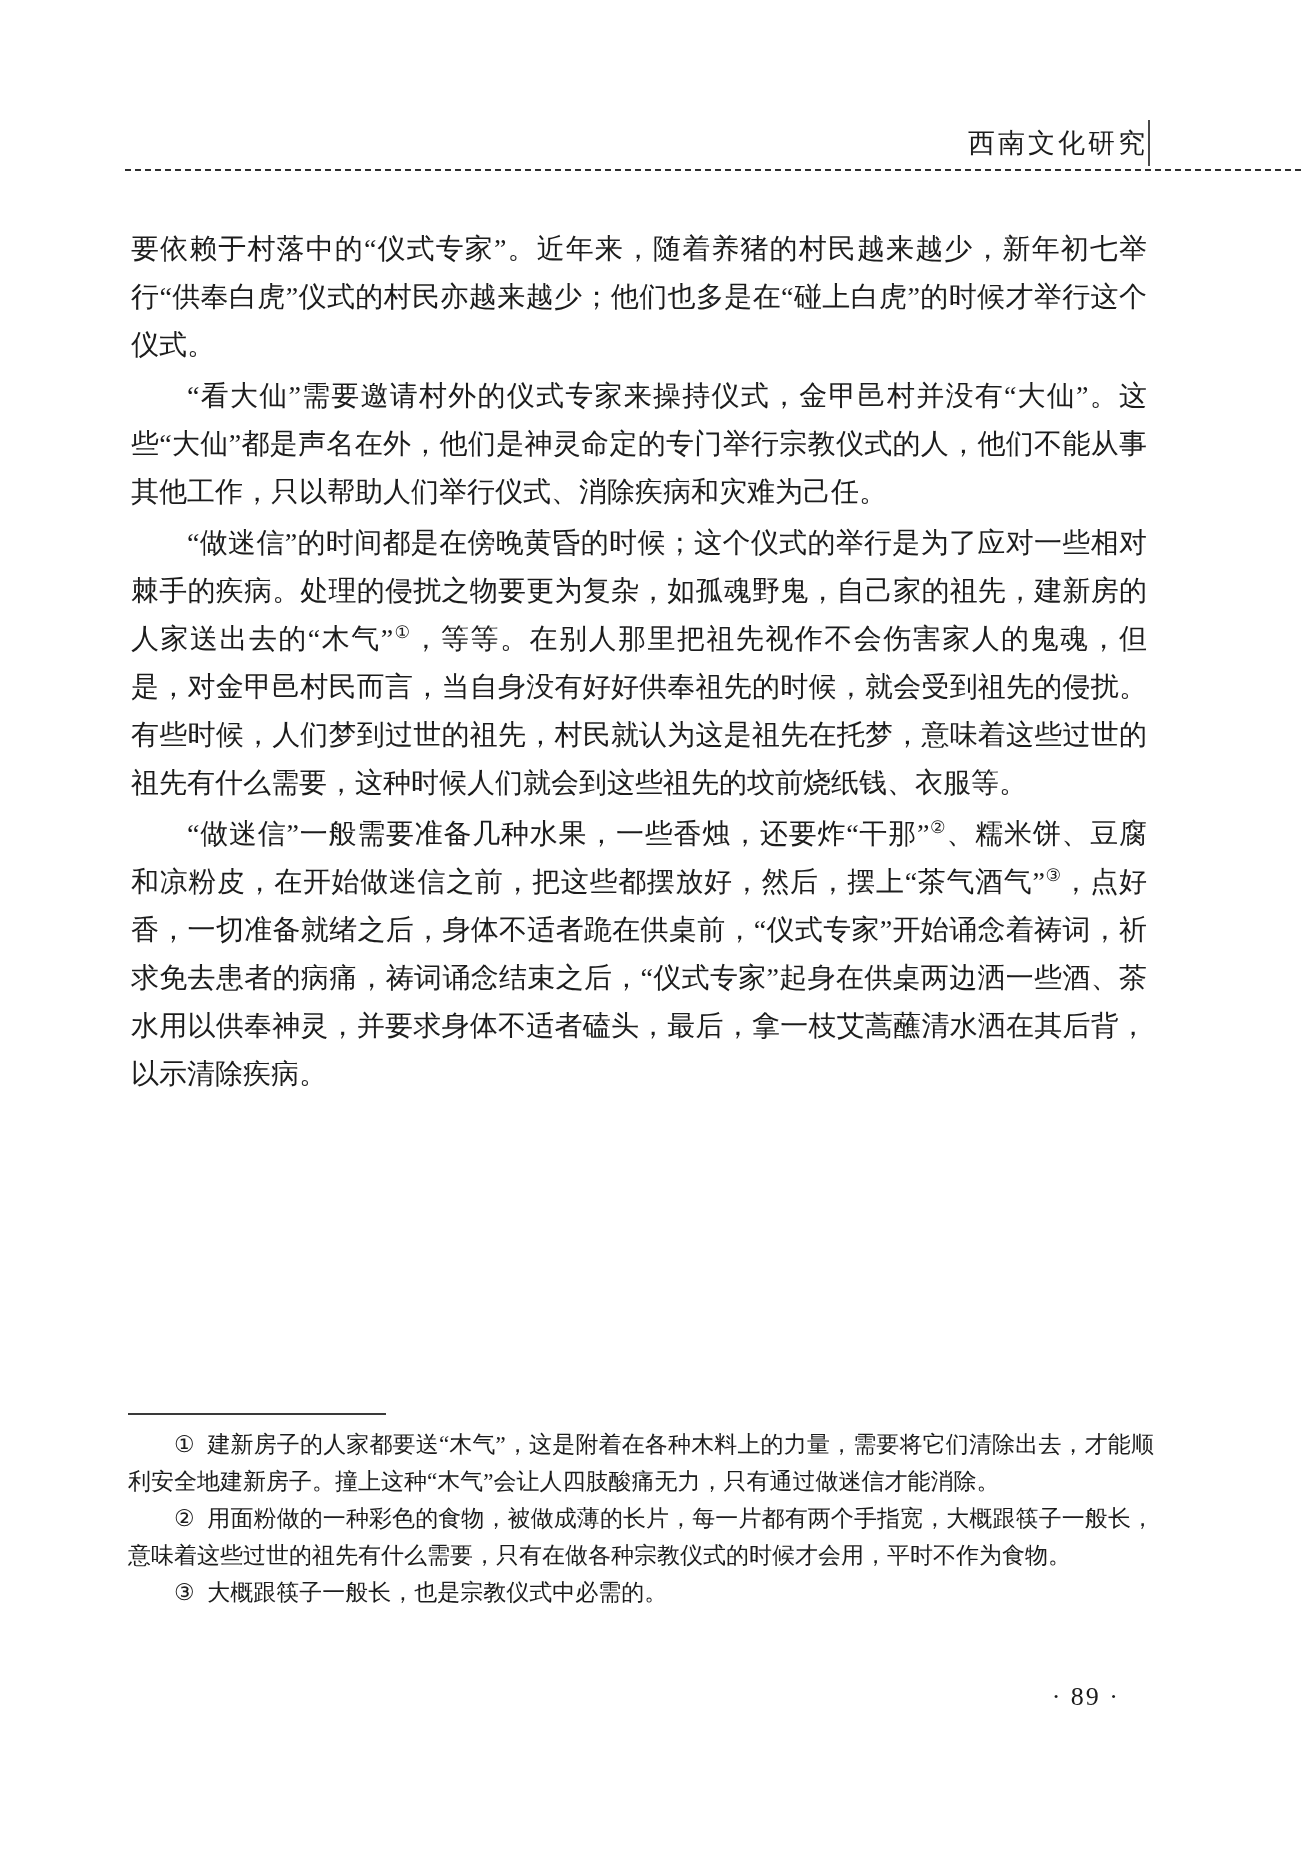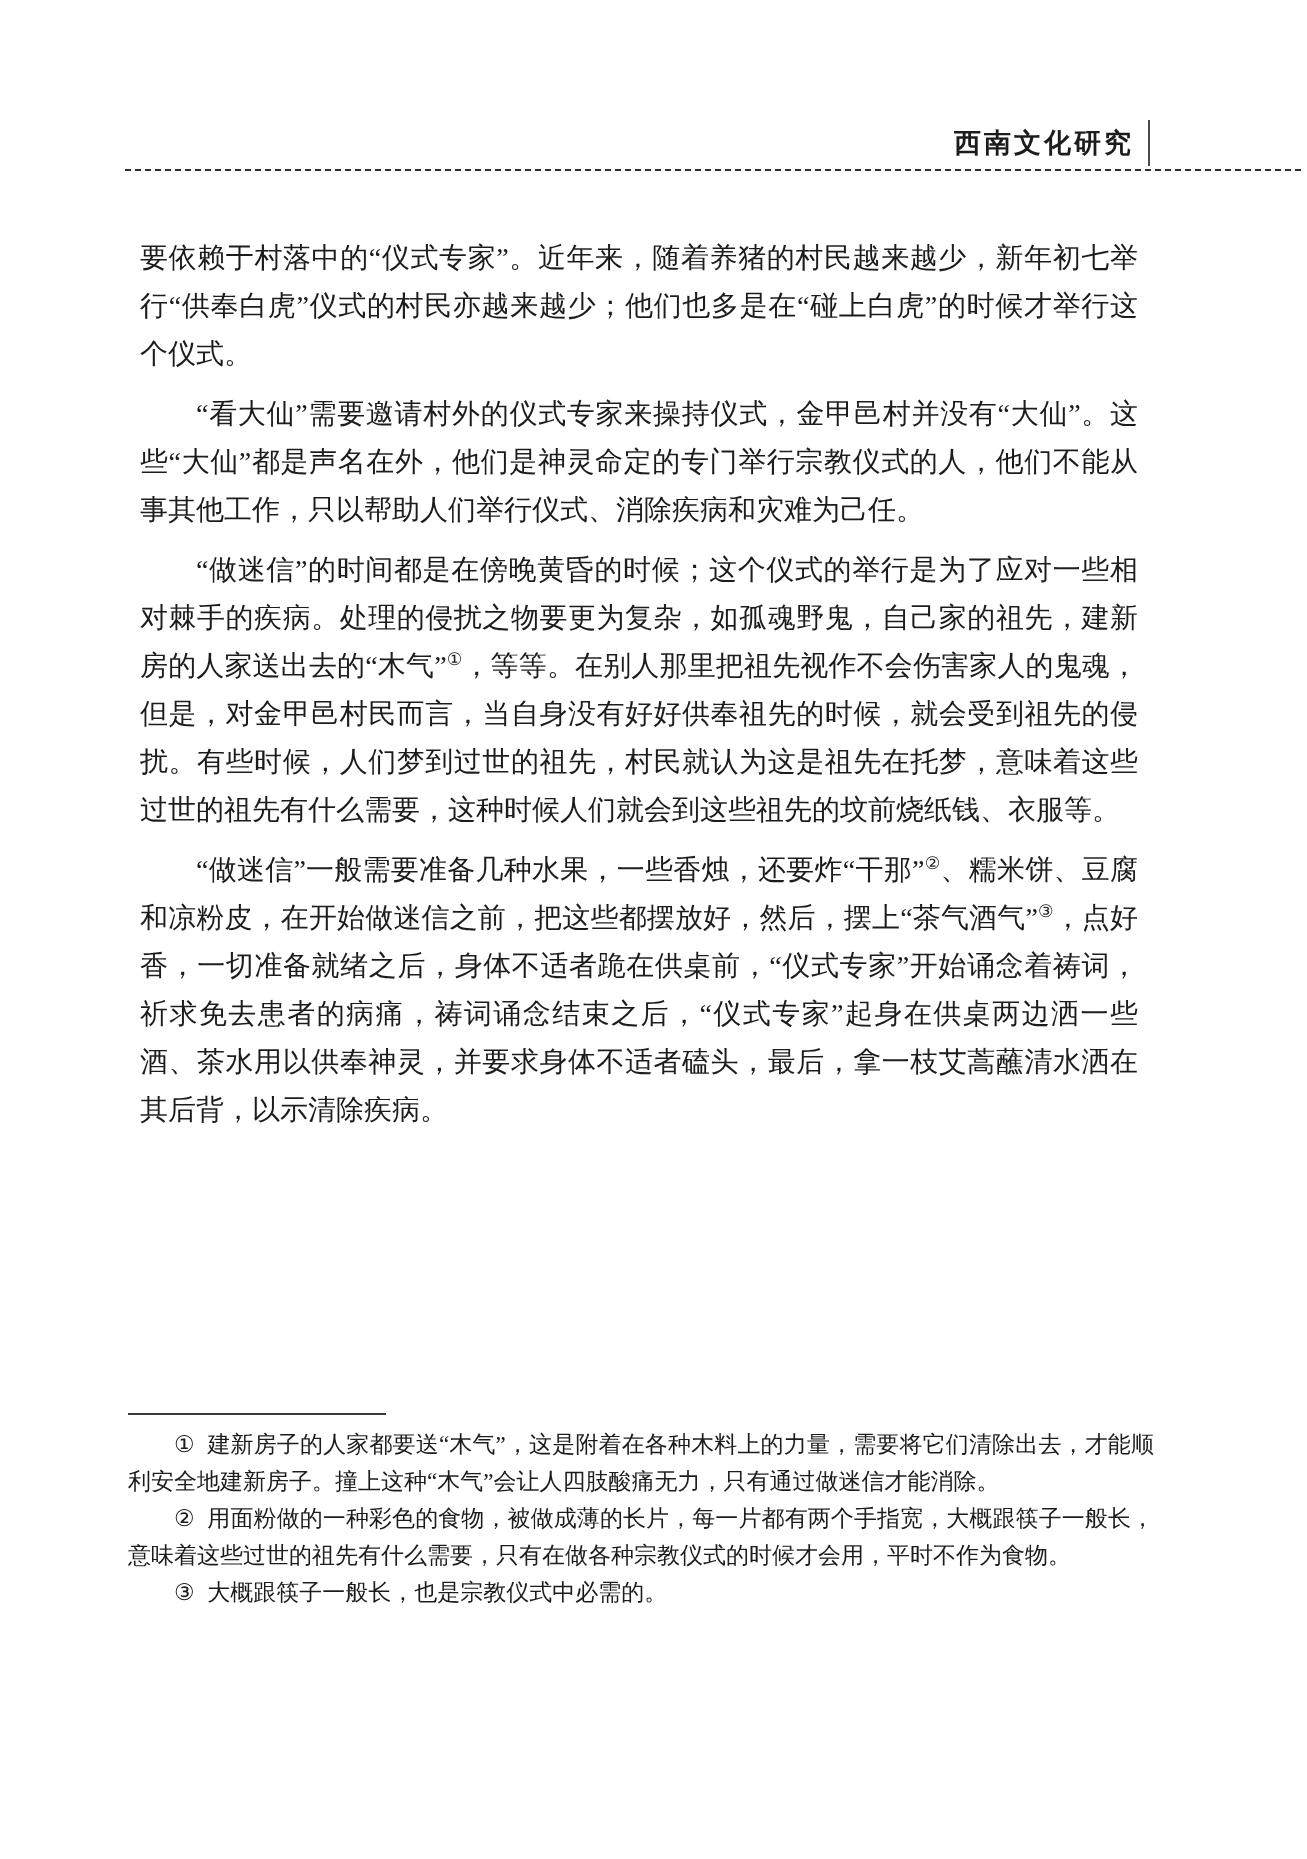--- a/index.html
+++ b/index.html
@@ -20,45 +20,44 @@
     left: 128px;
     width: 1022px;
     display: flex;
     justify-content: flex-end;
     align-items: center;
   }
   .header-title {
     font-size: 27px;
     letter-spacing: 3px;
     line-height: 46px;
-    padding-right: 14px;
+    padding-right: 0;
     border-right: 2px solid #4a4a4a;
     white-space: nowrap;
-    font-weight: bold;
   }
   .dashed-rule {
     position: absolute;
     top: 169px;
     left: 125px;
     right: 6px;
     height: 0;
     border-top: 2.5px dashed #2e2e2e;
   }
 
   
   .body-text {
     position: absolute;
     top: 222px;
     left: 128px;
     width: 1022px;
     font-size: 28px;
     line-height: 48px;
     text-align: justify;
   }
-  .body-text p { margin: 12px; text-indent: 2em; }
+  .body-text p { margin: 3px; text-indent: 2em; }
   .body-text p.no-indent { text-indent: 0; }
   .body-text sup {
     font-size: 0.62em;
     vertical-align: super;
     line-height: 0;
   }
 
   
   .fn-rule {
     position: absolute;
@@ -113,14 +112,15 @@
   </div>
 
   <div class="fn-rule"></div>
 
   <div class="footnotes">
     <p><span class="fn-marker">①</span><span>建新房子的人家都要送“木气”，这是附着在各种木料上的力量，需要将它们清除出去，才能顺利安全地建新房子。撞上这种“木气”会让人四肢酸痛无力，只有通过做迷信才能消除。</span></p>
     <p><span class="fn-marker">②</span><span>用面粉做的一种彩色的食物，被做成薄的长片，每一片都有两个手指宽，大概跟筷子一般长，意味着这些过世的祖先有什么需要，只有在做各种宗教仪式的时候才会用，平时不作为食物。</span></p>
     <p><span class="fn-marker">③</span><span>大概跟筷子一般长，也是宗教仪式中必需的。</span></p>
   </div>
 
+  <div class="page-number">· 89 ·</div>
 
 </div>
 
 </body></html>

